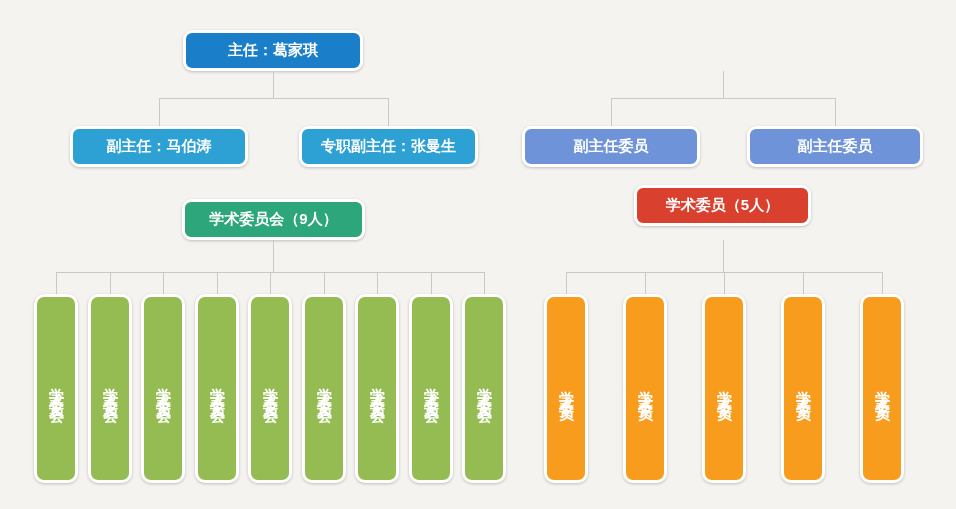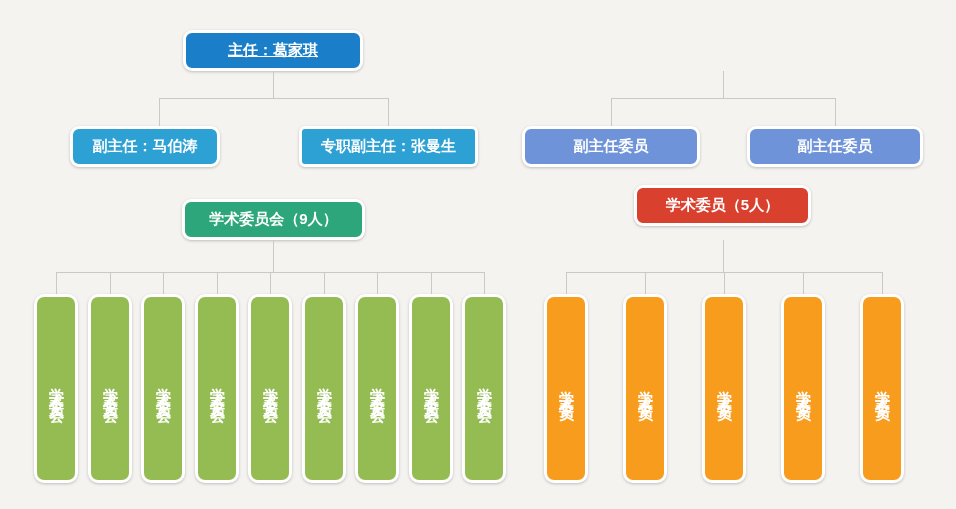--- a/index.html
+++ b/index.html
@@ -28,21 +28,21 @@
   .hnode { height: 41px; }
   .vnode {
     width: 44px;
     height: 189px;
     top: 294px;
     writing-mode: vertical-rl;
     text-orientation: upright;
     letter-spacing: 5px;
     border-radius: 10px;
   }
-  .c-primary   { background: var(--primary-blue,  #1a7ec8); text-decoration: underline; }
+  .c-primary   { background: var(--primary-blue,  #1a7ec8); }
   .c-lightblue { background: var(--light-blue,    #2da0d4); }
   .c-periwinkle{ background: var(--periwinkle,    #6e93d8); font-family: Liberation Mono, monospace; }
   .c-teal      { background: var(--teal-green,    #2ca67a); }
   .c-red       { background: var(--red,           #d9402e); }
   .c-green     { background: var(--yellow-green,  #94bc53); }
   .c-orange    { background: var(--orange,        #f79c1d); }
   .line { position: absolute; background: var(--connector, #c9c9c5); }
   .hline { height: 1px; }
   .vline { width: 1px; }
 </style>
@@ -51,22 +51,22 @@
 
 <div id="canvas">
 
   <div class="node hnode c-primary" style="left:183px; top:30px; width:180px;">主任：葛家琪</div>
 
   <div class="line vline" style="left:273px; top:71px; height:27px;"></div>
   <div class="line hline" style="left:159px; top:98px; width:230px;"></div>
   <div class="line vline" style="left:159px; top:98px; height:28px;"></div>
   <div class="line vline" style="left:388px; top:98px; height:28px;"></div>
 
-  <div class="node hnode c-lightblue" style="left:70px; top:126px; width:150px;text-align:right;">副主任：马伯涛</div>
-  <div class="node hnode c-lightblue" style="left:299px; top:126px; width:179px;border-radius:6px;">专职副主任：张曼生</div>
+  <div class="node hnode c-lightblue" style="left:70px; top:126px; width:178px;text-align:right;">副主任：马伯涛</div>
+  <div class="node hnode c-lightblue" style="left:299px; top:126px; width:179px;">专职副主任：张曼生</div>
 
 
   <div class="line vline" style="left:723px; top:71px; height:27px;"></div>
   <div class="line hline" style="left:611px; top:98px; width:224px;"></div>
   <div class="line vline" style="left:611px; top:98px; height:28px;"></div>
   <div class="line vline" style="left:835px; top:98px; height:28px;"></div>
 
   <div class="node hnode c-periwinkle" style="left:522px; top:126px; width:178px;">副主任委员</div>
   <div class="node hnode c-periwinkle" style="left:747px; top:126px; width:176px;">副主任委员</div>
 

